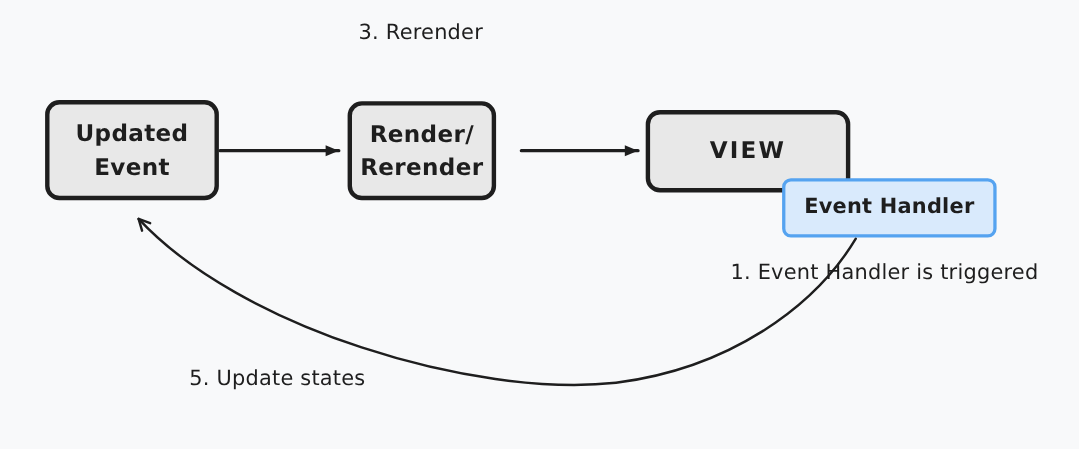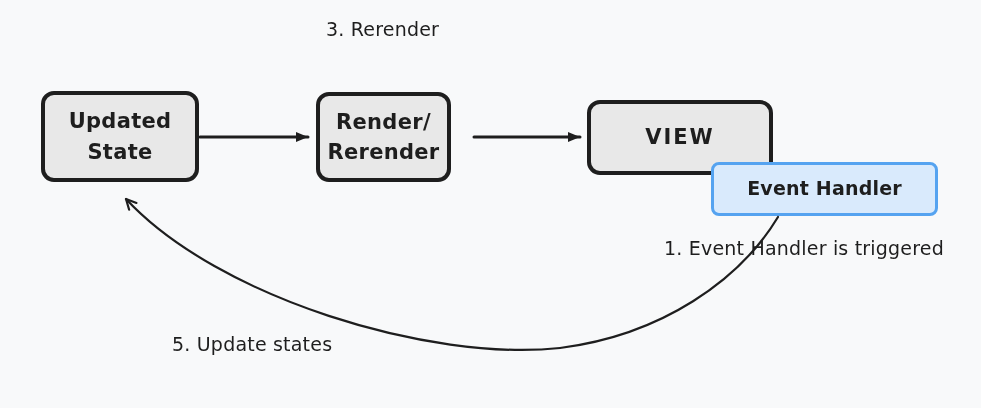--- a/index.html
+++ b/index.html
@@ -59,21 +59,21 @@
     font-weight: 700;
     line-height: 1.45;
     white-space: pre-line;
     letter-spacing: 0.3px;
     z-index: 1;
   }
   .node-updated-state { left: 41px;  top: 91px;  width: 158px; height: 91px; }
   .node-render        { left: 316px; top: 92px;  width: 135px; height: 90px; }
   .node-view          { left: 587px; top: 100px; width: 186px; height: 75px; letter-spacing: 2px; }
   .node-event-handler {
-    left: 711px; top: 162px; width: 227px; height: 54px;
+    left: 711px; top: 162px; width: 195px; height: 54px;
     background: var(--event-fill);
     border: 3px solid var(--event-border);
     border-radius: 8px;
     font-size: 19px;
     letter-spacing: 0.2px;
     z-index: 2;
   }
 
   .step-label {
     position: absolute;
@@ -102,21 +102,21 @@
         <path d="M3 3 L13 8 L3 13"></path>
       </marker>
     </defs>
     <path class="arrow-line" marker-end="url(#head-solid)" d="M200 137 L308 137"></path>
     <path class="arrow-line" marker-end="url(#head-solid)" d="M474 137 L580 137"></path>
     <path class="arrow-curve" marker-end="url(#head-open)" d="M778 217 C 740 280, 662 335, 560 348 C 430 362, 218 298, 126 199"></path>
   </svg>
 
   <div class="node node-updated-state">
     <span>Updated
-State</span>
+Event</span>
   </div>
 
   <div class="node node-render">
     <span>Render/
 Rerender</span>
   </div>
 
   <div class="node node-view">
     <span>VIEW</span>
   </div>

